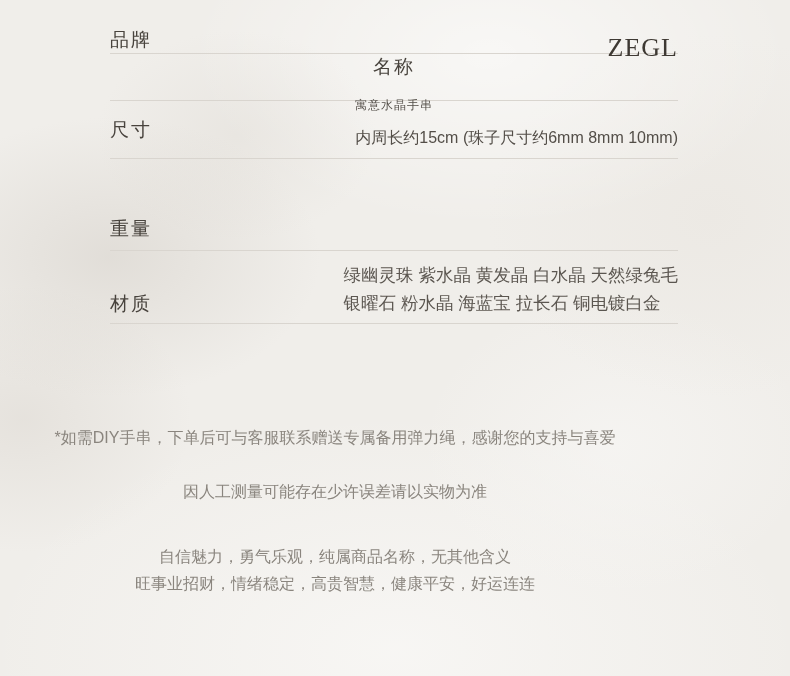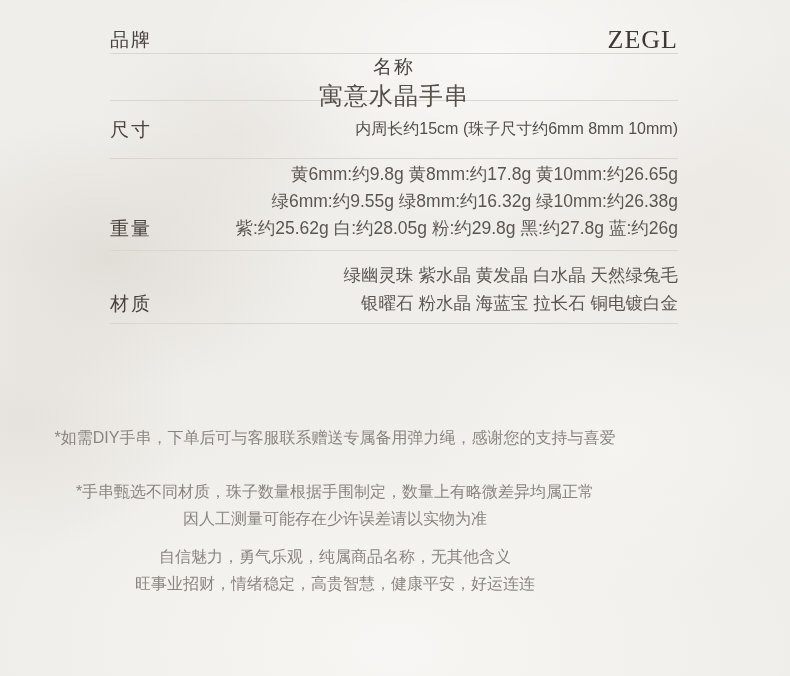--- a/index.html
+++ b/index.html
@@ -24,35 +24,35 @@
   }
   .row{
     box-sizing:border-box;
     display:flex;justify-content:space-between;align-items:center;
     border-bottom:1px solid #d9d5cf;
   }
   .row .label{
     font-size:19px;color:#48433d;letter-spacing:2px;white-space:nowrap;
   }
   .row .value{
-    text-align:right;
+    margin-top:17px;
   }
   
   .r1{height:54px;padding-top:26px;}
   .r2{height:47px;flex-direction:column;}
   .r3{height:54px;}
   .r4{height:58px;}
   .r5{height:92px;align-items:flex-end;padding-bottom:8px;}
   .r6{height:73px;align-items:flex-end;padding-bottom:6px;}
 
   .brand-logo{
     font-family:"Liberation Serif","DejaVu Serif",serif;
     font-size:26px;color:#3e3933;letter-spacing:1px;
   }
-  .v-name{font-size:24px;color:#534e48;letter-spacing:1px;}
+  .v-name{font-size:12px;color:#534e48;letter-spacing:1px;}
   .v-code{font-size:21px;color:#7b766f;letter-spacing:0.5px;}
   .v-size{font-size:16px;color:#534e48;}
   .v-lines{font-size:17.5px;color:#5b5650;}
   .r5 .v-lines div{line-height:27px;}
   .r6 .v-lines div{line-height:28px;}
 
   .note{
     position:absolute;left:0;width:670px;
     text-align:center;color:#8a857e;font-size:16px;line-height:27px;
   }
@@ -78,41 +78,35 @@
     </div>
 
 
     <div class="row r4">
       <span class="label">尺寸</span>
       <span class="value v-size">内周长约15cm (珠子尺寸约6mm 8mm 10mm)</span>
     </div>
 
     <div class="row r5">
       <span class="label">重量</span>
-      <span class="value v-lines">
-        <div>黄6mm:约9.8g 黄8mm:约17.8g 黄10mm:约26.65g</div>
-        <div>绿6mm:约9.55g 绿8mm:约16.32g 绿10mm:约26.38g</div>
-        <div>紫:约25.62g 白:约28.05g 粉:约29.8g 黑:约27.8g 蓝:约26g</div>
-      </span>
     </div>
 
     <div class="row r6">
       <span class="label">材质</span>
       <span class="value v-lines">
         <div>绿幽灵珠 紫水晶 黄发晶 白水晶 天然绿兔毛</div>
         <div>银曜石 粉水晶 海蓝宝 拉长石 铜电镀白金</div>
       </span>
     </div>
 
   </div>
 
   <div class="note note1">*如需DIY手串，下单后可与客服联系赠送专属备用弹力绳，感谢您的支持与喜爱</div>
 
   <div class="note note2">
-    <div>*手串甄选不同材质，珠子数量根据手围制定，数量上有略微差异均属正常</div>
     <div>因人工测量可能存在少许误差请以实物为准</div>
   </div>
 
   <div class="note note3">
     <div>自信魅力，勇气乐观，纯属商品名称，无其他含义</div>
     <div>旺事业招财，情绪稳定，高贵智慧，健康平安，好运连连</div>
   </div>
 
 </div>
 

